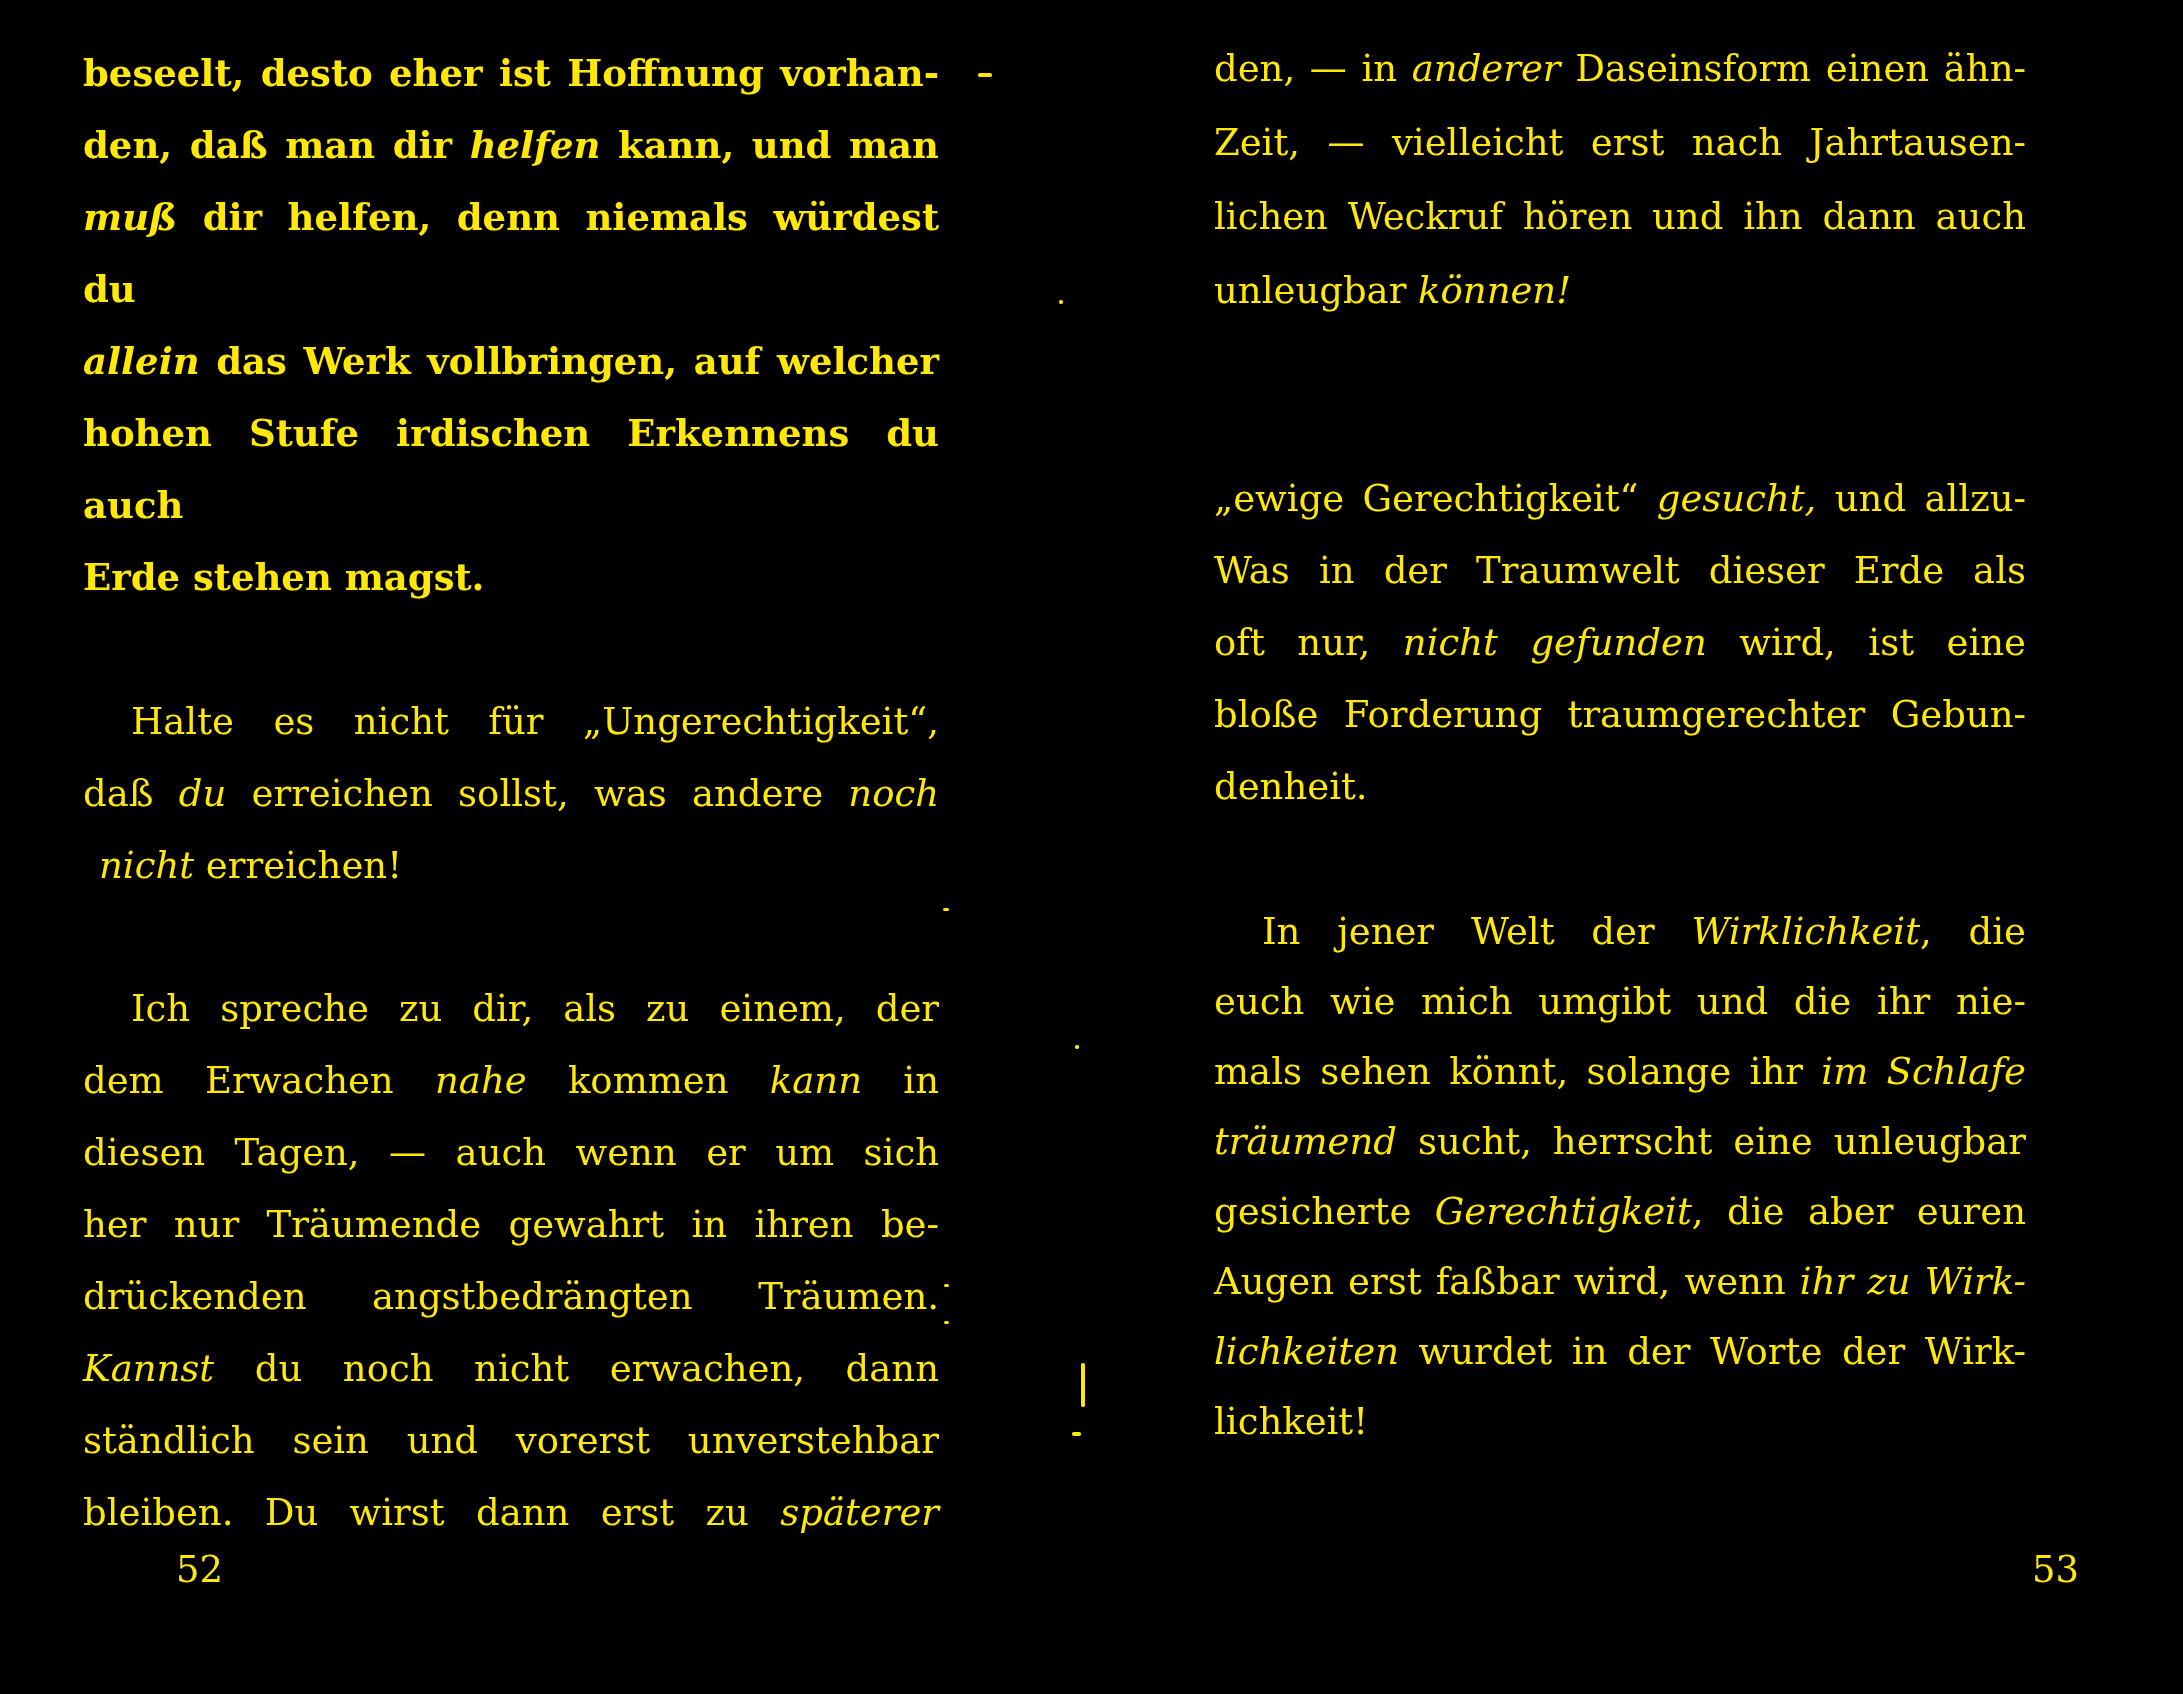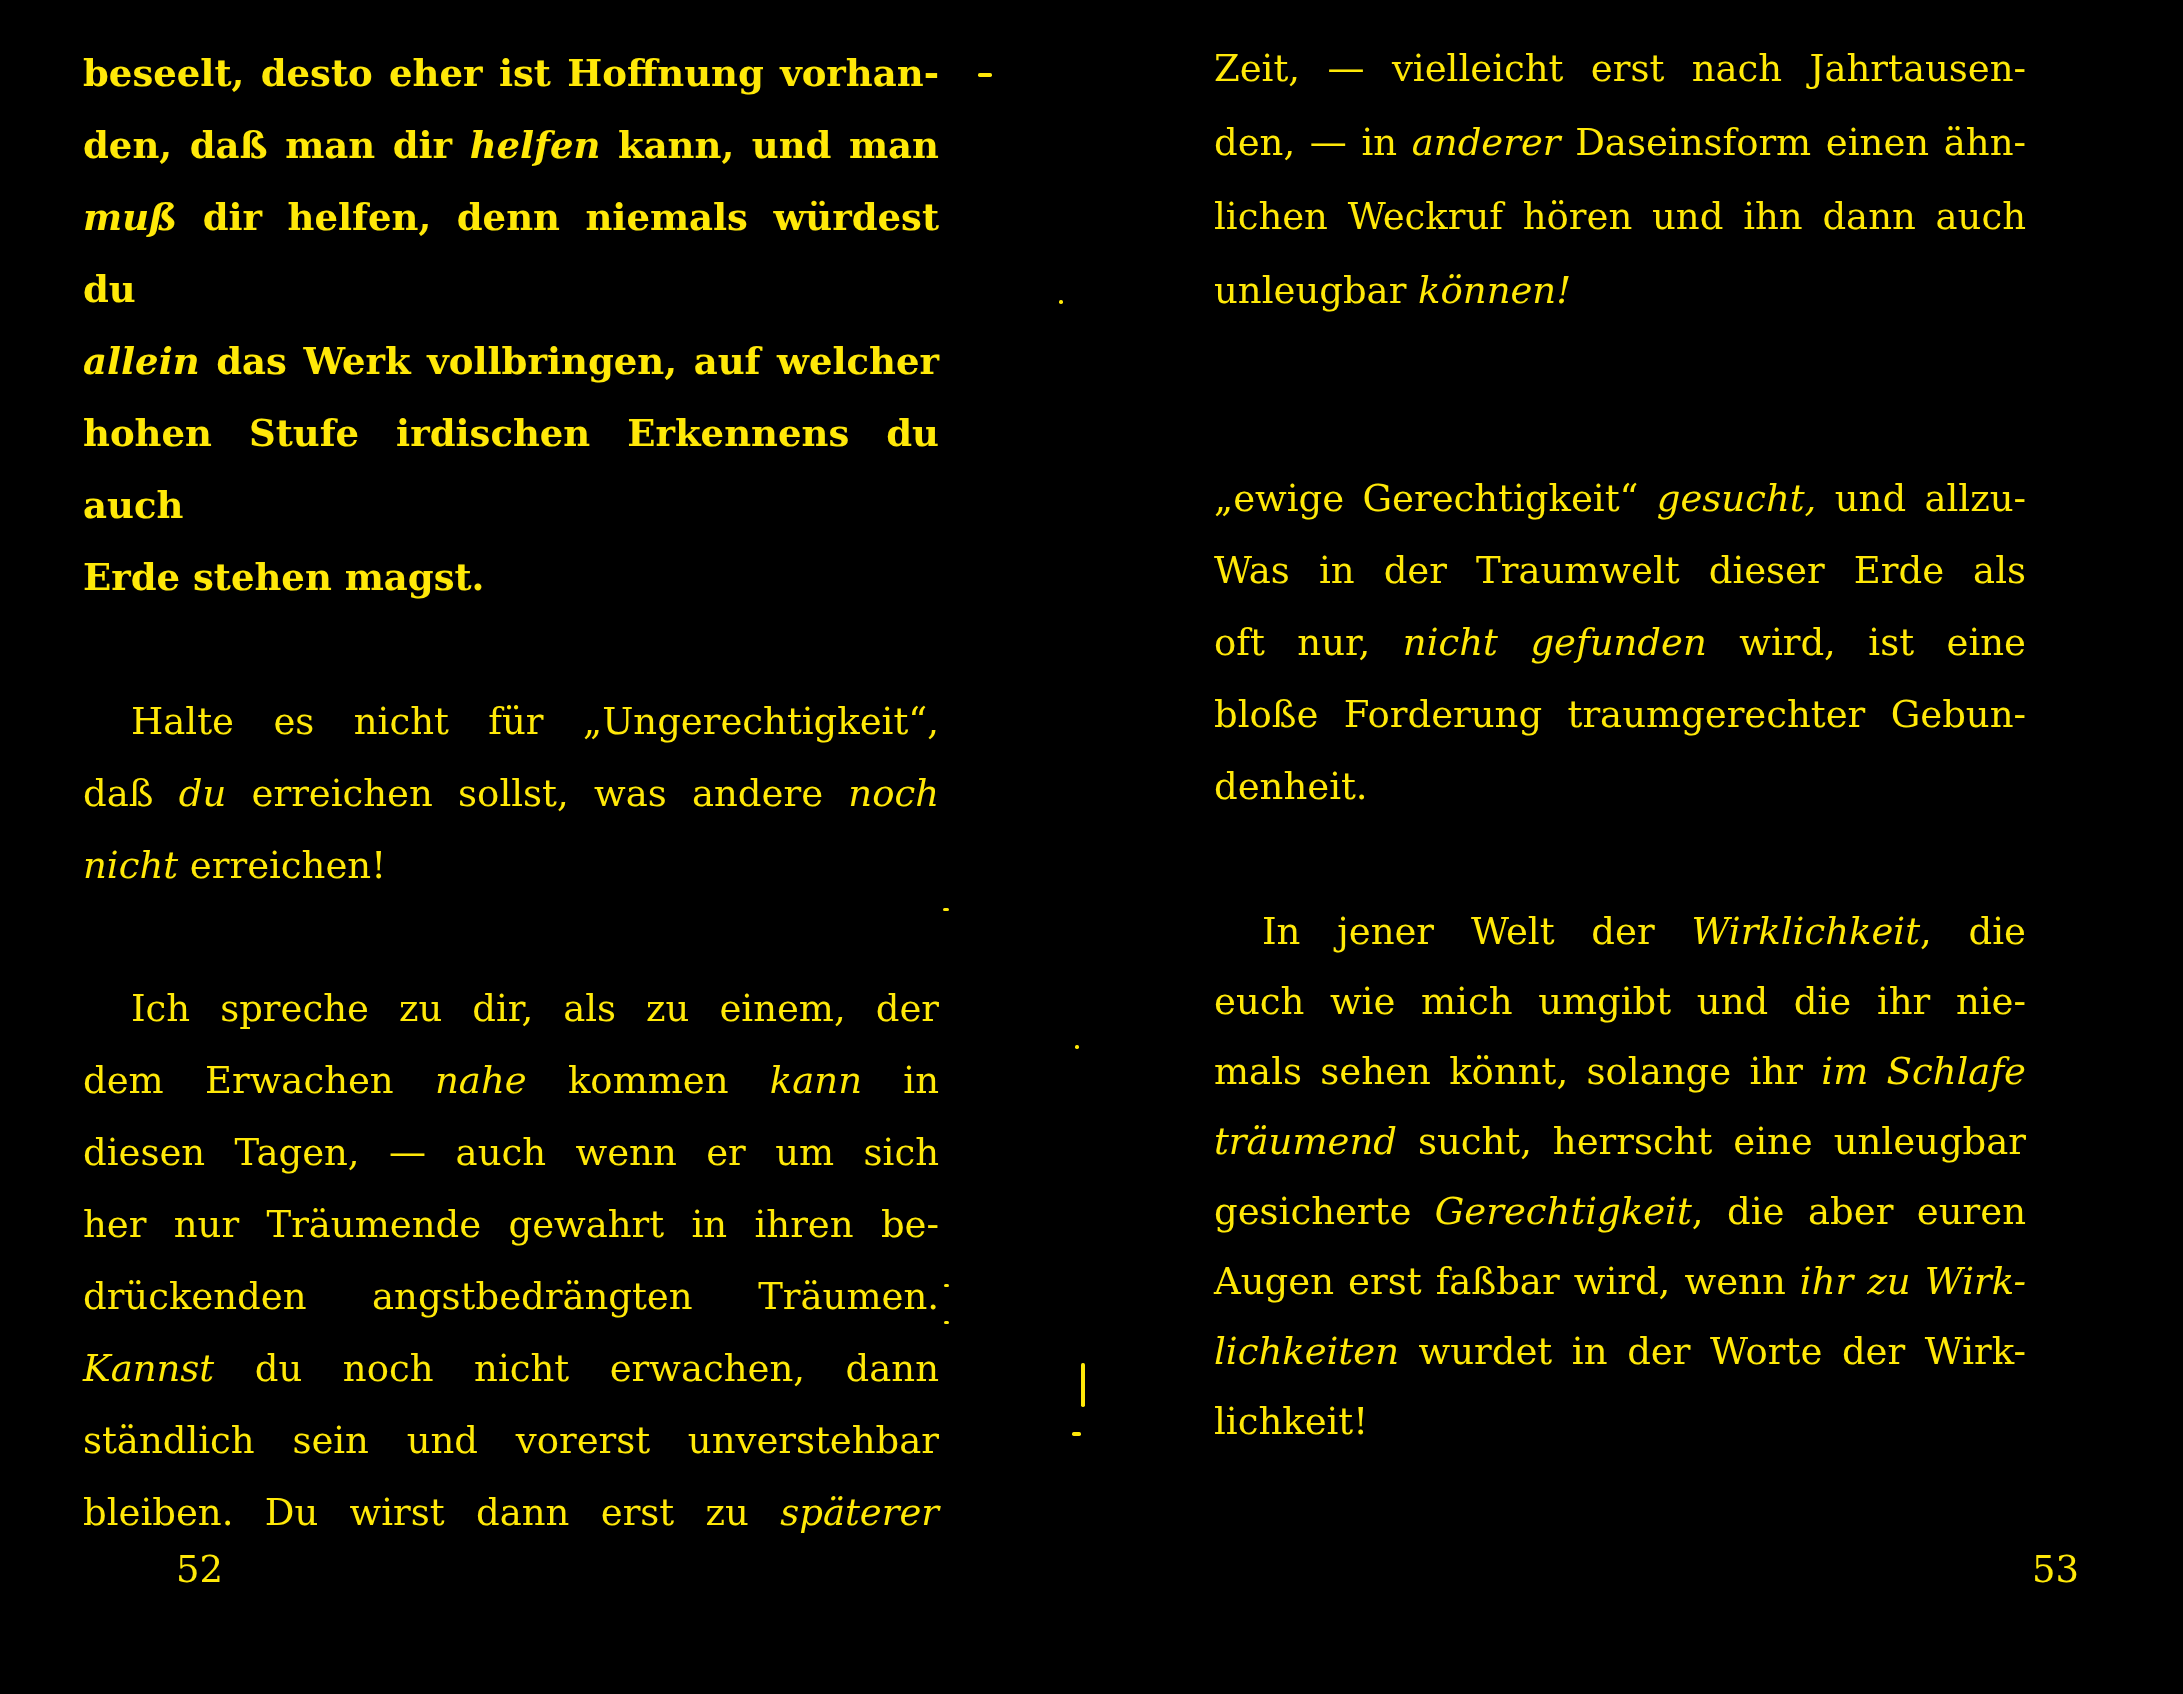--- a/index.html
+++ b/index.html
@@ -56,37 +56,37 @@
       <div class="line" style="line-height: 72px;"><span>beseelt, desto eher ist Hoffnung vorhan-</span></div>
       <div class="line" style="line-height: 72px;"><span>den, daß man dir </span><span class="em">helfen</span><span> kann, und man</span></div>
       <div class="line" style="line-height: 72px;"><span class="em">muß</span><span> dir helfen, denn niemals würdest du</span></div>
       <div class="line" style="line-height: 72px;"><span class="em">allein</span><span> das Werk vollbringen, auf welcher</span></div>
       <div class="line" style="line-height: 72px;"><span>hohen Stufe irdischen Erkennens du auch</span></div>
       <div class="line flush" style="line-height: 72px;"><span>Erde stehen magst.</span></div>
     </div>
     <div class="para indent" style="margin-top: 73px;">
       <div class="line" style="line-height: 72px;"><span>Halte es nicht für „Ungerechtigkeit“,</span></div>
       <div class="line" style="line-height: 72px;"><span>daß </span><span class="em">du</span><span> erreichen sollst, was andere </span><span class="em">noch</span></div>
-      <div class="line flush" style="line-height: 72px;"><span class="em">nicht</span><span> erreichen!</span></div>
+      <div class="line flush" style="line-height: 72px; margin-left: 16px;"><span class="em">nicht</span><span> erreichen!</span></div>
     </div>
     <div class="para indent" style="margin-top: 71px;">
       <div class="line" style="line-height: 72px;"><span>Ich spreche zu dir, als zu einem, der</span></div>
       <div class="line" style="line-height: 72px;"><span>dem Erwachen </span><span class="em">nahe</span><span> kommen </span><span class="em">kann</span><span> in</span></div>
       <div class="line" style="line-height: 72px;"><span>diesen Tagen, — auch wenn er um sich</span></div>
       <div class="line" style="line-height: 72px;"><span>her nur Träumende gewahrt in ihren be-</span></div>
       <div class="line" style="line-height: 72px;"><span>drückenden angstbedrängten Träumen.</span></div>
       <div class="line" style="line-height: 72px;"><span class="em">Kannst</span><span> du noch nicht erwachen, dann</span></div>
       <div class="line" style="line-height: 72px;"><span>ständlich sein und vorerst unverstehbar</span></div>
       <div class="line" style="line-height: 72px;"><span>bleiben. Du wirst dann erst zu </span><span class="em">späterer</span></div>
     </div>
   </div>
 <div class="page-column" style="left: 1214px; top: 32px; width: 812px;">
     <div class="para" style="margin-top: 0px;">
+      <div class="line" style="line-height: 74px;"><span>den, — in </span><span class="em">anderer</span><span> Daseinsform einen ähn-</span></div>
       <div class="line" style="line-height: 74px;"><span>Zeit, — vielleicht erst nach Jahrtausen-</span></div>
-      <div class="line" style="line-height: 74px;"><span>den, — in </span><span class="em">anderer</span><span> Daseinsform einen ähn-</span></div>
       <div class="line" style="line-height: 74px;"><span>lichen Weckruf hören und ihn dann auch</span></div>
       <div class="line flush" style="line-height: 74px;"><span>unleugbar </span><span class="em">können!</span></div>
     </div>
     <div class="para" style="margin-top: 135px;">
       <div class="line" style="line-height: 72px;"><span>„ewige Gerechtigkeit“ </span><span class="em">gesucht,</span><span> und allzu-</span></div>
       <div class="line" style="line-height: 72px;"><span>Was in der Traumwelt dieser Erde als</span></div>
       <div class="line" style="line-height: 72px;"><span>oft nur, </span><span class="em">nicht gefunden</span><span> wird, ist eine</span></div>
       <div class="line" style="line-height: 72px;"><span>bloße Forderung traumgerechter Gebun-</span></div>
       <div class="line flush" style="line-height: 72px;"><span>denheit.</span></div>
     </div>

